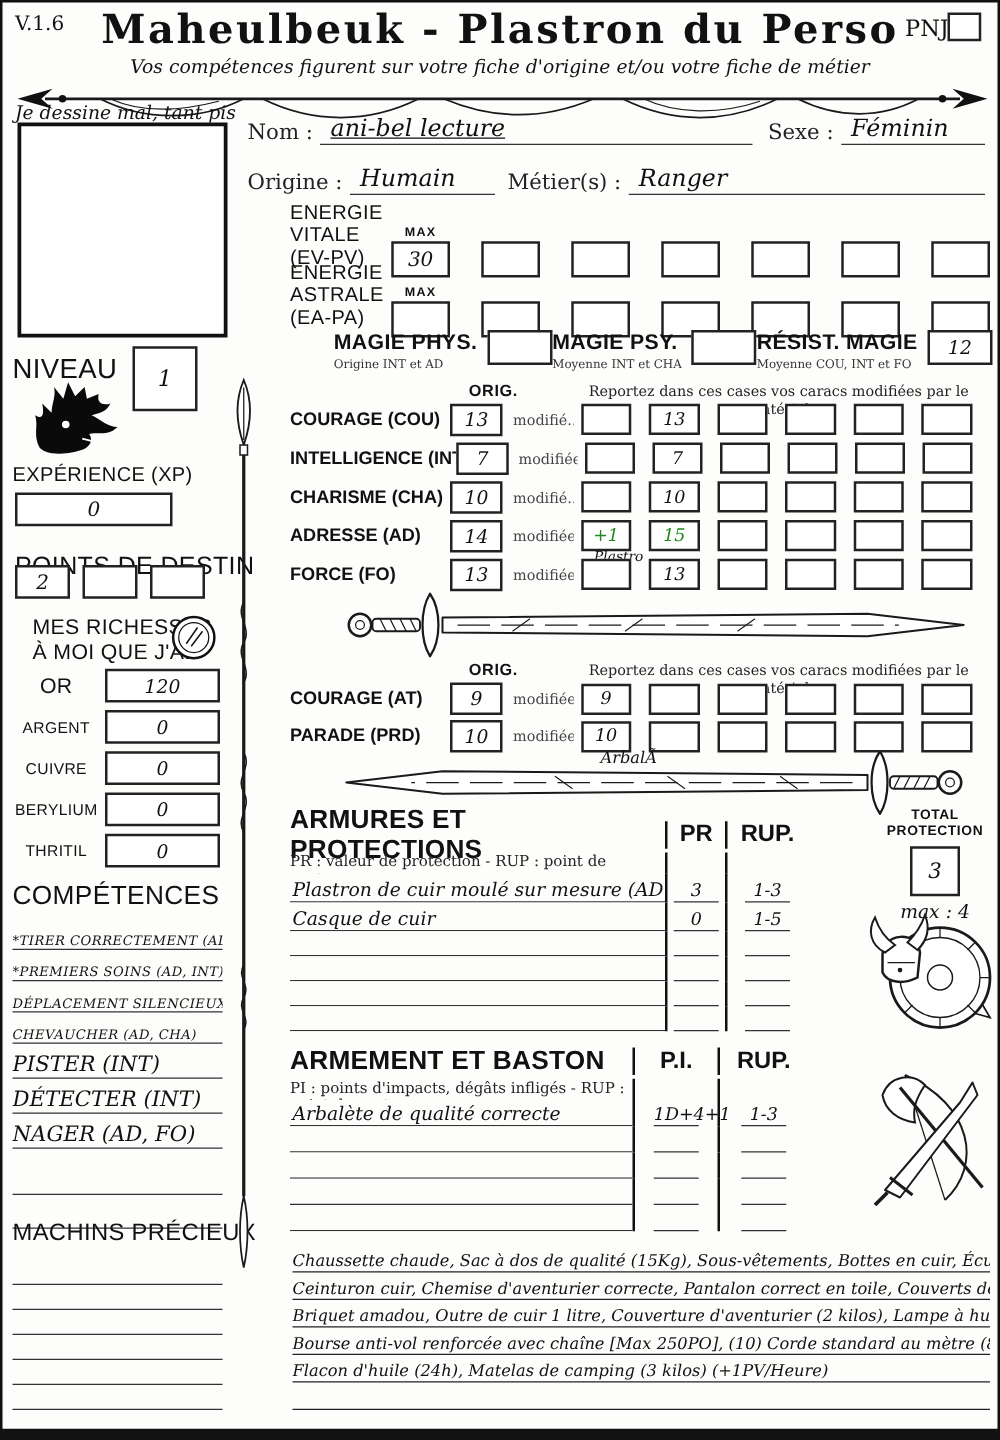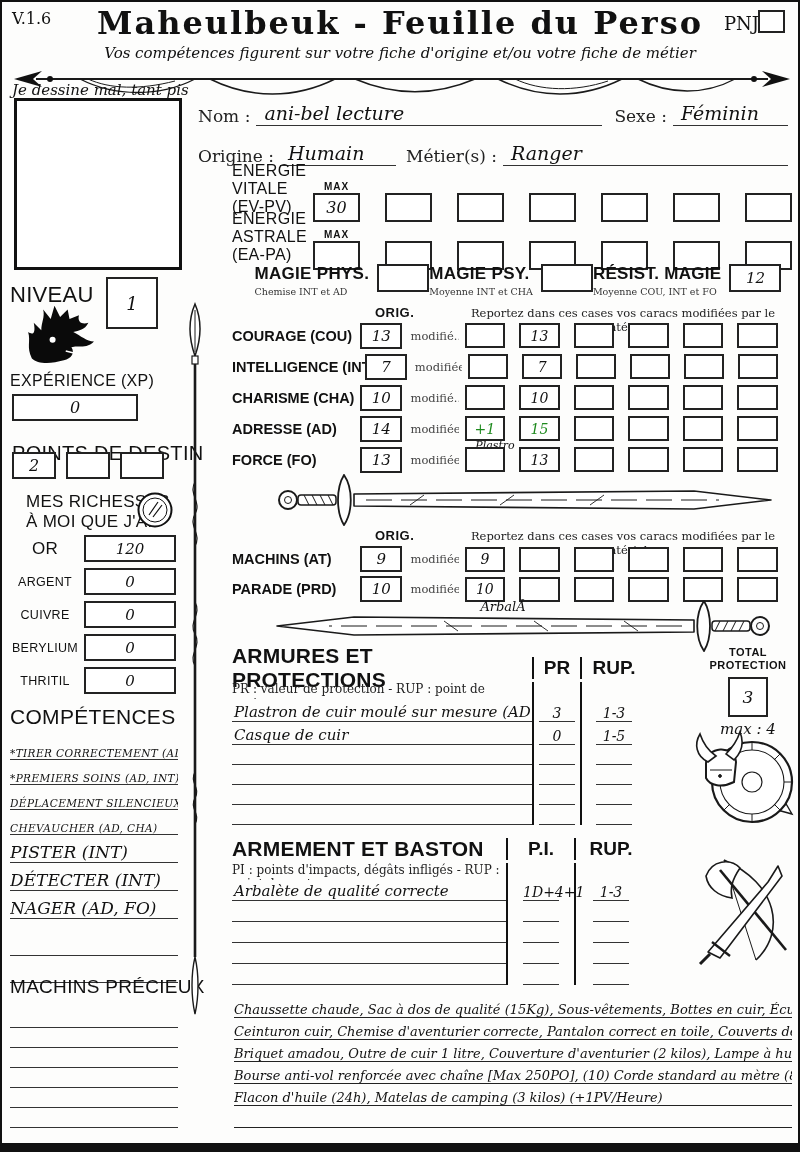--- a/index.html
+++ b/index.html
@@ -51,33 +51,33 @@
   .machins-label { left:8px; top:974px; font-size:19px; }
   .machins-list { left:8px; top:1006px; width:168px; }
   .machins-list .line { height:19px; border-bottom:1.5px solid #333; }
   .vspear { left:180px; top:300px; }
 
   
   .id-row { left:196px; right:10px; display:flex; align-items:flex-end; font-size:17px; color:#222; }
   .id-row .lab { white-space:nowrap; margin-right:6px; }
   .id-row .val { font-size:19px; color:#111; padding:0 8px 1px 8px; white-space:nowrap; overflow:hidden; }
   .id1 { top:90px; } .id2 { top:130px; }
-  .w330 { width:330px; } .w95 { width:100px; } .grow { flex:1;margin-top:10px; }
+  .w330 { width:330px;text-decoration:underline; } .w95 { width:100px; } .grow { flex:1; }
 
   
   .erow { left:230px; width:560px; display:flex; align-items:flex-end; }
   .erow .elabel { width:182px; font-size:16px; padding-bottom:6px; }
   .erow .cells { display:flex; gap:25px; align-items:flex-end; }
   .ebox { width:47px; height:29px; border:2px solid #222; background:#fff; box-sizing:border-box;
           display:flex; align-items:center; justify-content:center; font-size:16px; }
   .maxlab { font-size:10px; font-weight:700; text-align:center; letter-spacing:1px; margin-bottom:1px; }
   .ev { top:160px; } .ea { top:208px; }
 
   
-  .magie-row { left:240px; width:552px; top:262px; display:flex; justify-content:center; }
+  .magie-row { left:240px; width:552px; top:262px; display:flex; justify-content:flex-end; }
   .mgroup { display:flex; align-items:flex-start; }
   .mg-left { text-align:left; }
   .mg-label { font-size:17px; font-weight:700; letter-spacing:.3px; }
   .mg-sub { font-size:9.5px; color:#333; margin-top:2px; }
   .mg-box { width:52px; height:28px; margin-left:8px; font-size:15px; }
 
   
   .orig-lab { font-size:13px; font-weight:700; letter-spacing:.5px; }
   .hint { font-size:11.5px; color:#222; text-align:center; }
   .crow { display:flex; align-items:center; height:31px; position:relative; }
@@ -122,21 +122,21 @@
   .equip-list { left:232px; top:994px; width:558px; }
   .equip-list .eline { height:21px; border-bottom:1.6px solid #222; font-size:13px;
                        white-space:nowrap; overflow:hidden; display:flex; align-items:flex-end; }
 </style>
 </head>
 <body>
 
 <div class="page">
 
   <div class="abs version serif">V.1.6</div>
-  <div class="abs title">Maheulbeuk - Feuille du Perso</div>
+  <div class="abs title">Maheulbeuk - Plastron du Perso</div>
   <div class="abs pnj-label serif">PNJ</div>
   <div class="abs pnj-box box"></div>
   <div class="abs subtitle serif">Vos compétences figurent sur votre fiche d'origine et/ou votre fiche de métier</div>
 
   <div class="abs" style="left:8px; top:60px;">
     <svg width="784" height="36" viewBox="0 0 784 36">
       <g stroke="#1a1a1a" fill="none" stroke-width="1.4">
         <line x1="26" y1="17" x2="758" y2="17" stroke-width="2.2"></line>
         <path d="M70,17 C105,35 150,35 185,17"></path>
         <path d="M200,17 C240,37 285,37 325,17"></path>
@@ -290,21 +290,21 @@
       <div class="ebox"></div>
       <div class="ebox"></div>
       <div class="ebox"></div>
     </div>
   </div>
 
   <div class="abs magie-row">
     <div class="mgroup">
       <div class="mg-left">
         <div class="mg-label">MAGIE PHYS.</div>
-        <div class="mg-sub serif">Chemise INT et AD</div>
+        <div class="mg-sub serif">Origine INT et AD</div>
       </div>
       <div class="mg-box box hand"></div>
     </div>
     <div class="mgroup">
       <div class="mg-left">
         <div class="mg-label">MAGIE PSY.</div>
         <div class="mg-sub serif">Moyenne INT et CHA</div>
       </div>
       <div class="mg-box box hand"></div>
     </div>
@@ -396,21 +396,21 @@
         <path d="M150,21 l-14,10 M240,21 l-14,10 M330,21 l-14,10" fill="none" stroke-width="0.9"></path>
       </g>
     </svg>
   </div>
 
   <div class="abs orig-lab" style="left:373px; top:526px;">ORIG.</div>
   <div class="abs hint serif" style="left:452px; top:527px; width:338px;">Reportez dans ces cases vos caracs modifiées par le matériel</div>
 
   <div class="abs combat">
     <div class="crow">
-      <div class="clabel">MACHINS (AT)</div>
+      <div class="clabel">COURAGE (AT)</div>
       <div class="obox hand">9</div>
       <div class="mlabel serif">modifiée...</div>
       <div class="mbox hand">9</div>
       <div class="mbox hand"></div>
       <div class="mbox hand"></div>
       <div class="mbox hand"></div>
       <div class="mbox hand"></div>
       <div class="mbox hand"></div>
       <div class="mnote hand"></div>
     </div>

